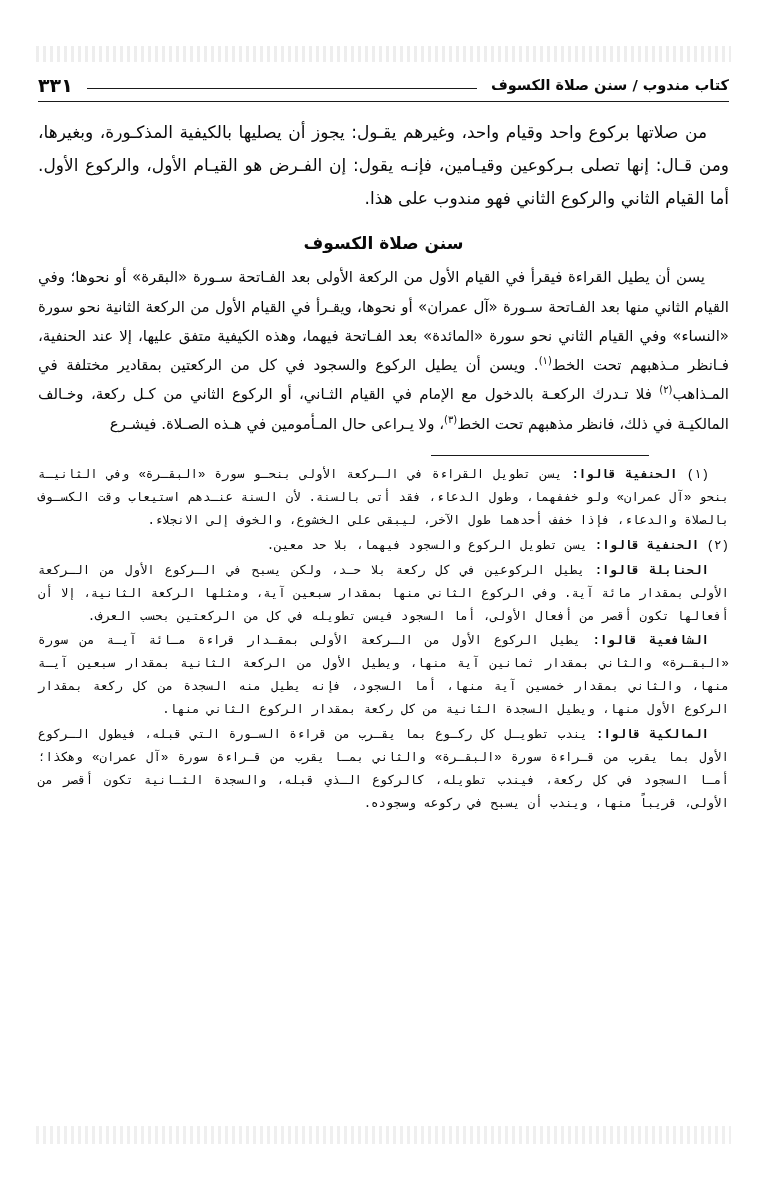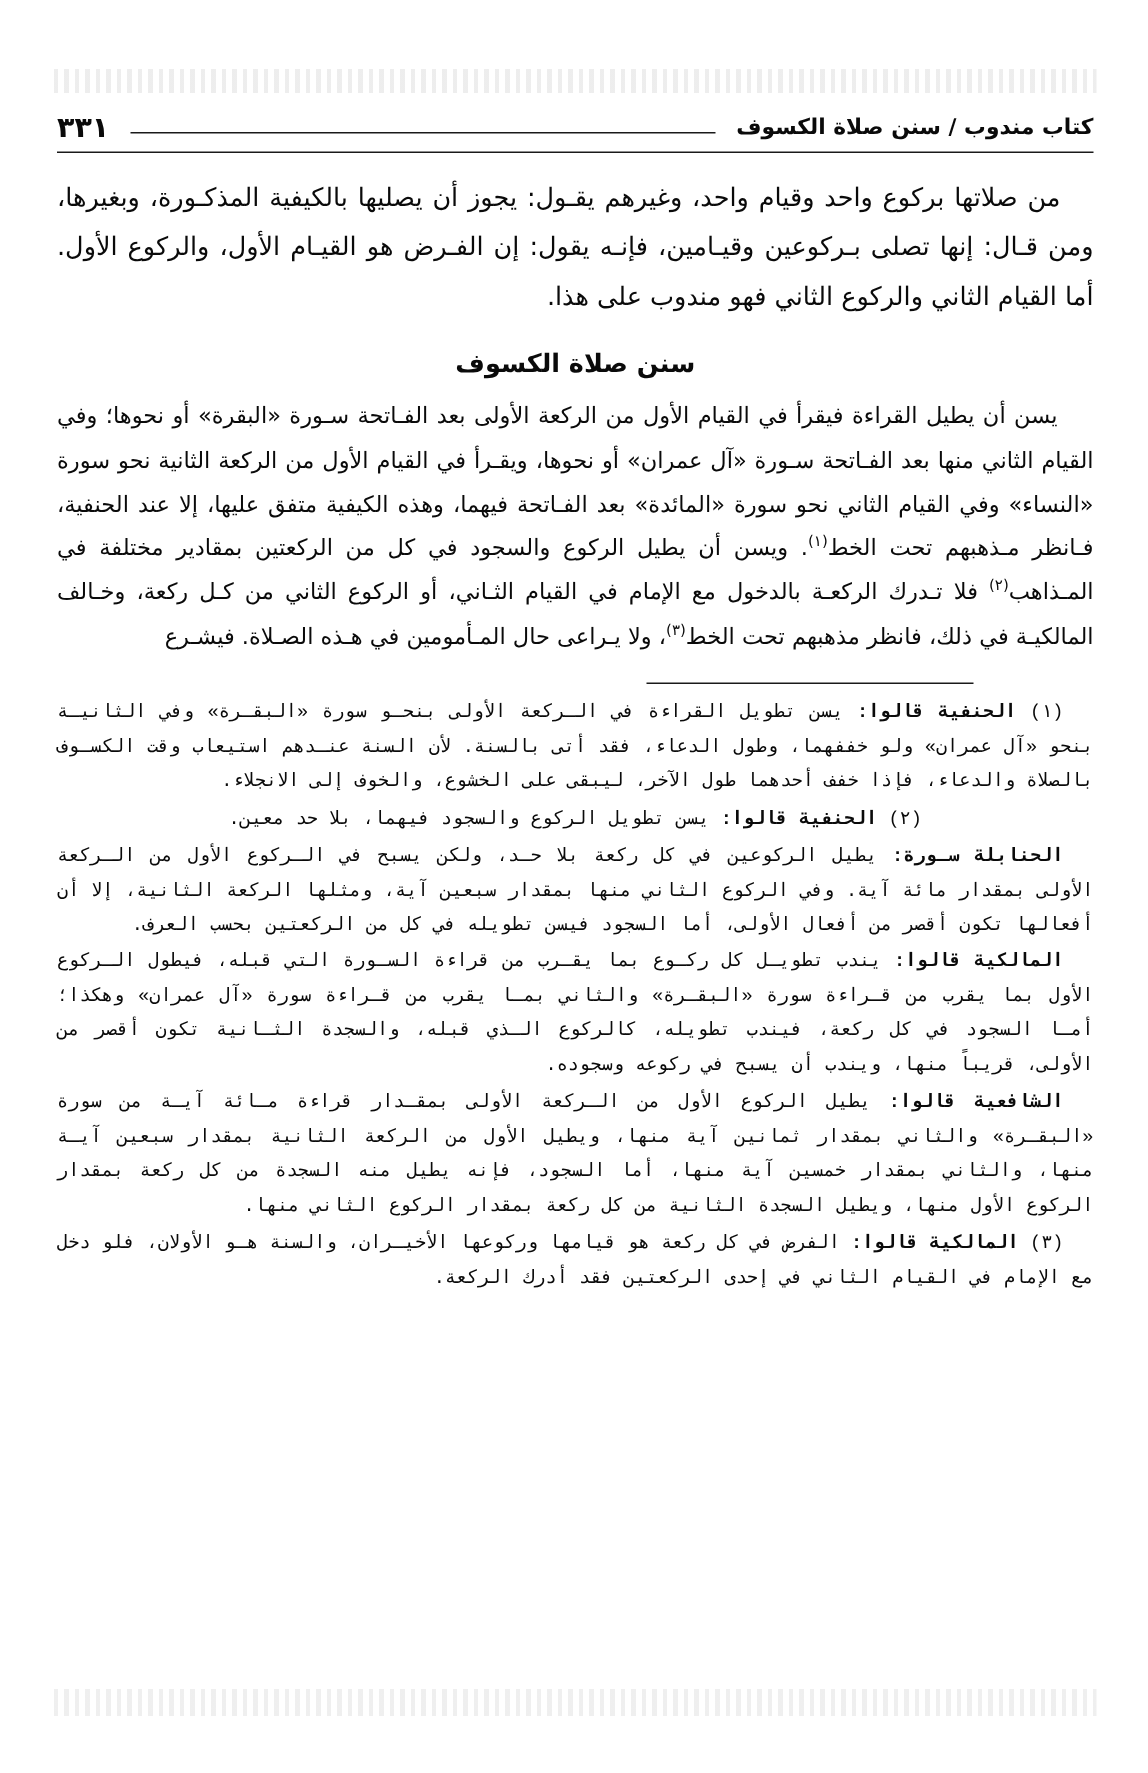--- a/index.html
+++ b/index.html
@@ -124,21 +124,20 @@
     direction: rtl;
     font-size: 12.4px;
     line-height: 1.85;
     text-align: justify;
   }
   .footnotes p {
     margin: 0 0 1px 0;
     text-indent: 20px;
   }
   .footnotes p.center-first {
-    text-align: center;
     text-indent: 0;
   }
   .fn-label {
     font-weight: bold;
   }
   .footnote-group {
     margin-bottom: 2px;
     font-family: Liberation Mono, monospace;
   }
 </style>
@@ -172,27 +171,24 @@
     <div class="fn-rule"></div>
 
     <div class="footnotes">
       <div class="footnote-group">
         <p><span>(١)</span> <span class="fn-label">الحنفية قالوا:</span><span> يسن تطويل القراءة في الـركعة الأولى بنحـو سورة «البقـرة» وفي الثانيـة بنحو «آل عمران» ولو خففهما، وطول الدعاء، فقد أتى بالسنة. لأن السنة عنـدهم استيعاب وقت الكسـوف بالصلاة والدعاء، فإذا خفف أحدهما طول الآخر، ليبقى على الخشوع، والخوف إلى الانجلاء.</span></p>
       </div>
       <div class="footnote-group">
         <p class="center-first"><span>(٢)</span> <span class="fn-label">الحنفية قالوا:</span><span> يسن تطويل الركوع والسجود فيهما، بلا حد معين.</span></p>
       </div>
       <div class="footnote-group">
-        <p><span class="fn-label">الحنابلة سـورة:</span><span> يطيل الركوعين في كل ركعة بلا حـد، ولكن يسبح في الـركوع الأول من الـركعة الأولى بمقدار مائة آية. وفي الركوع الثاني منها بمقدار سبعين آية، ومثلها الركعة الثانية، إلا أن أفعالها تكون أقصر من أفعال الأولى، أما السجود فيسن تطويله في كل من الركعتين بحسب العرف.</span></p>
-      </div>
-      <div class="footnote-group">
-        <p><span class="fn-label">المالكية قالوا:</span><span> يندب تطويـل كل ركـوع بما يقـرب من قراءة السـورة التي قبله، فيطول الـركوع الأول بما يقرب من قـراءة سورة «البقـرة» والثاني بمـا يقرب من قـراءة سورة «آل عمران» وهكذا؛ أمـا السجود في كل ركعة، فيندب تطويله، كالركوع الـذي قبله، والسجدة الثـانية تكون أقصر من الأولى، قريباً منها، ويندب أن يسبح في ركوعه وسجوده.</span></p>
+        <p><span class="fn-label">الحنابلة قالوا:</span><span> يطيل الركوعين في كل ركعة بلا حـد، ولكن يسبح في الـركوع الأول من الـركعة الأولى بمقدار مائة آية. وفي الركوع الثاني منها بمقدار سبعين آية، ومثلها الركعة الثانية، إلا أن أفعالها تكون أقصر من أفعال الأولى، أما السجود فيسن تطويله في كل من الركعتين بحسب العرف.</span></p>
       </div>
       <div class="footnote-group">
         <p><span class="fn-label">الشافعية قالوا:</span><span> يطيل الركوع الأول من الـركعة الأولى بمقـدار قراءة مـائة آيـة من سورة «البقـرة» والثاني بمقدار ثمانين آية منها، ويطيل الأول من الركعة الثانية بمقدار سبعين آيـة منها، والثاني بمقدار خمسين آية منها، أما السجود، فإنه يطيل منه السجدة من كل ركعة بمقدار الركوع الأول منها، ويطيل السجدة الثانية من كل ركعة بمقدار الركوع الثاني منها.</span></p>
       </div>
       <div class="footnote-group">
-        <p><span>(٣)</span> <span class="fn-label">المالكية قالوا:</span><span> الفرض في كل ركعة هو قيامها وركوعها الأخيـران، والسنة هـو الأولان، فلو دخل مع الإمام في القيام الثاني في إحدى الركعتين فقد أدرك الركعة.</span></p>
+        <p><span class="fn-label">المالكية قالوا:</span><span> يندب تطويـل كل ركـوع بما يقـرب من قراءة السـورة التي قبله، فيطول الـركوع الأول بما يقرب من قـراءة سورة «البقـرة» والثاني بمـا يقرب من قـراءة سورة «آل عمران» وهكذا؛ أمـا السجود في كل ركعة، فيندب تطويله، كالركوع الـذي قبله، والسجدة الثـانية تكون أقصر من الأولى، قريباً منها، ويندب أن يسبح في ركوعه وسجوده.</span></p>
       </div>
     </div>
 
   </div>
 </div>
 
 </body></html>

